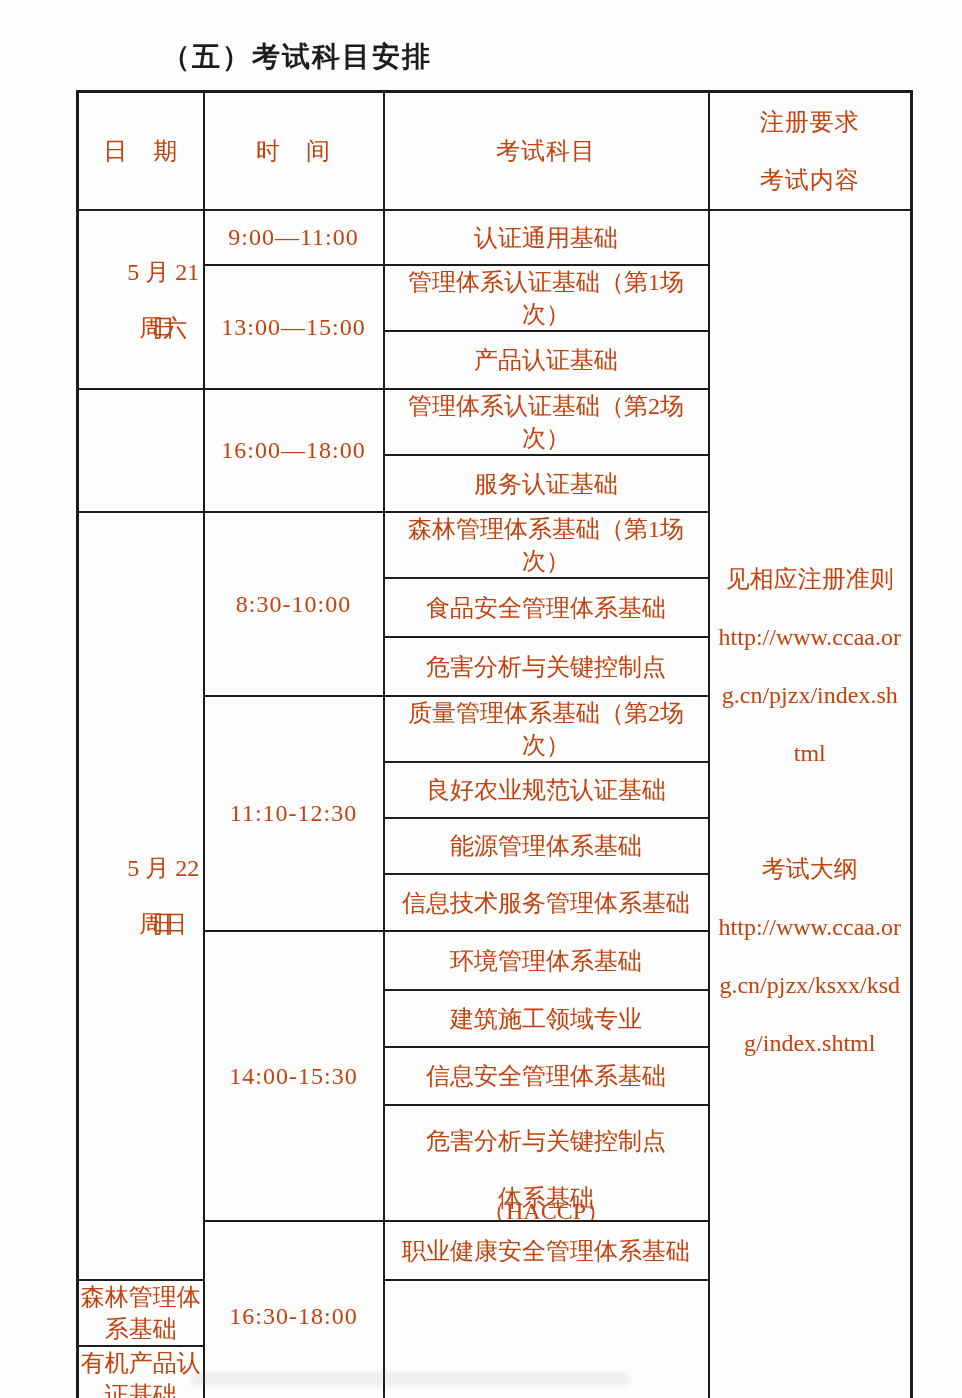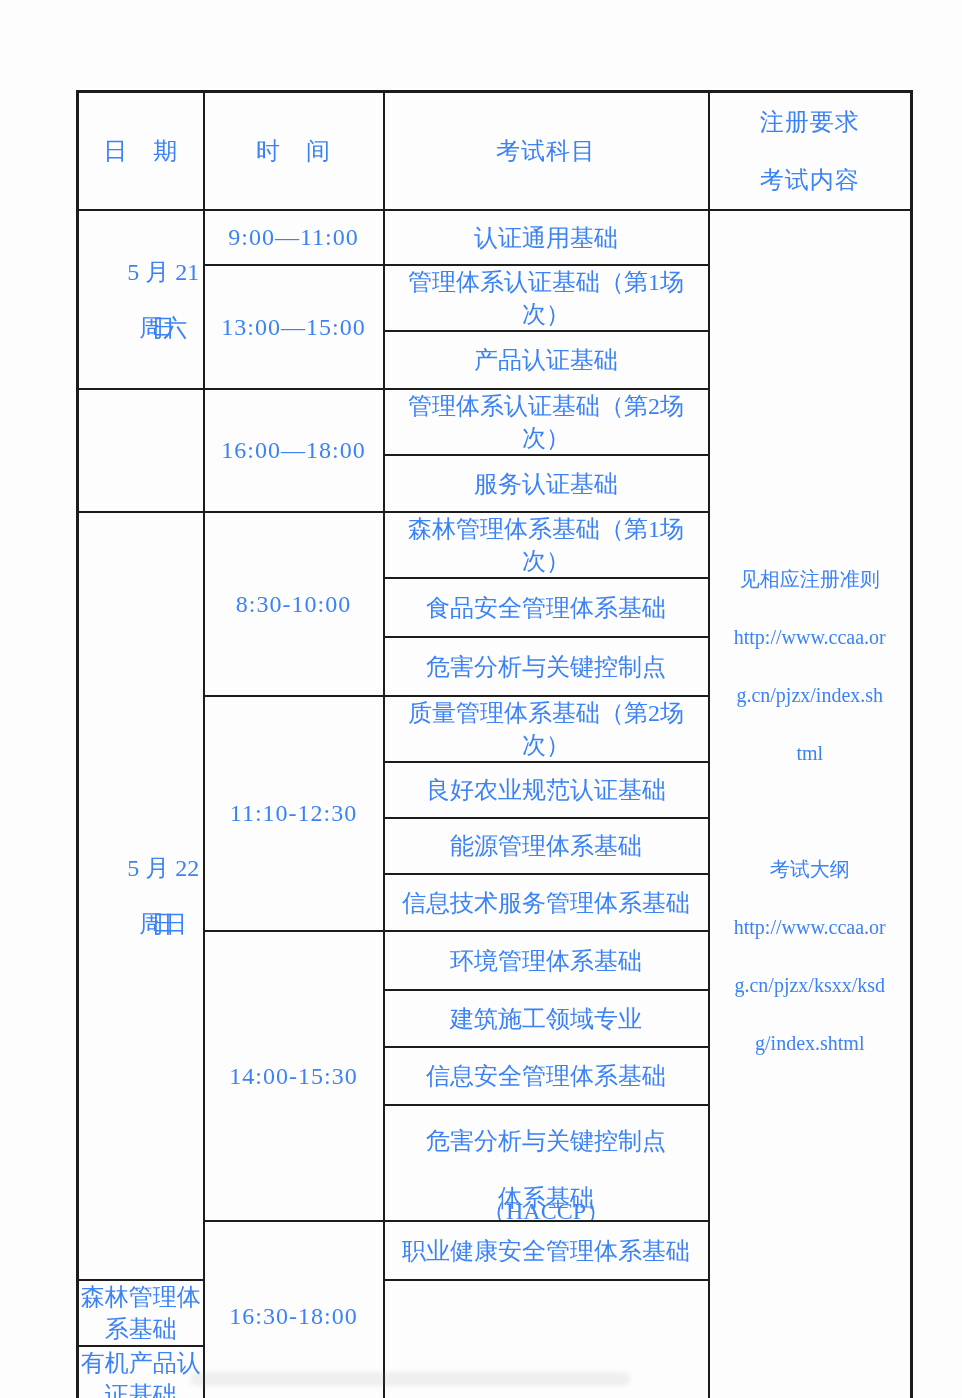--- a/index.html
+++ b/index.html
@@ -33,56 +33,57 @@
     border-collapse: collapse;
     table-layout: fixed;
     border: 3px solid #1c1c1c;
   }
   table.schedule td {
     border: 2px solid #1c1c1c;
     padding: 0;
     text-align: center;
     vertical-align: middle;
     font-size: 24px;
-    color: #3b82f6;
+    color: #c2410c;
     overflow: hidden;
   }
   td.time-cell { font-size: 25px; letter-spacing: 1px; }
   td.header-cell { font-size: 24px; letter-spacing: 1px; }
   .hdr-line { line-height: 58px; height: 58px; }
   td.date-cell-top { vertical-align: top; }
   .date-line { line-height: 56px; height: 56px; margin-left: 45px; }
   td.info-cell {
     vertical-align: top;
     text-align: left;
     padding-left: 2px;
   }
   .info-line {
     line-height: 58px;
     height: 58px;
     white-space: nowrap;
-    font-size: 20px;
+    font-size: 24px;
   }
   .subject-two-line .sub-line { line-height: 70px; height: 57px; }
   .scan-smudge {
     position: absolute;
     left: 190px;
     top: 1372px;
     width: 440px;
     height: 14px;
     background: rgba(120,120,120,0.10);
     border-radius: 8px;
     filter: blur(2px);
   }
 </style>
 </head>
 <body>
 
 <div class="page">
 
+  <div class="doc-title">（五）考试科目安排</div>
 
   <table class="schedule">
     <colgroup>
       <col style="width:126px">
       <col style="width:180px">
       <col style="width:325px">
       <col style="width:203px">
     </colgroup>
 
     <tbody>

